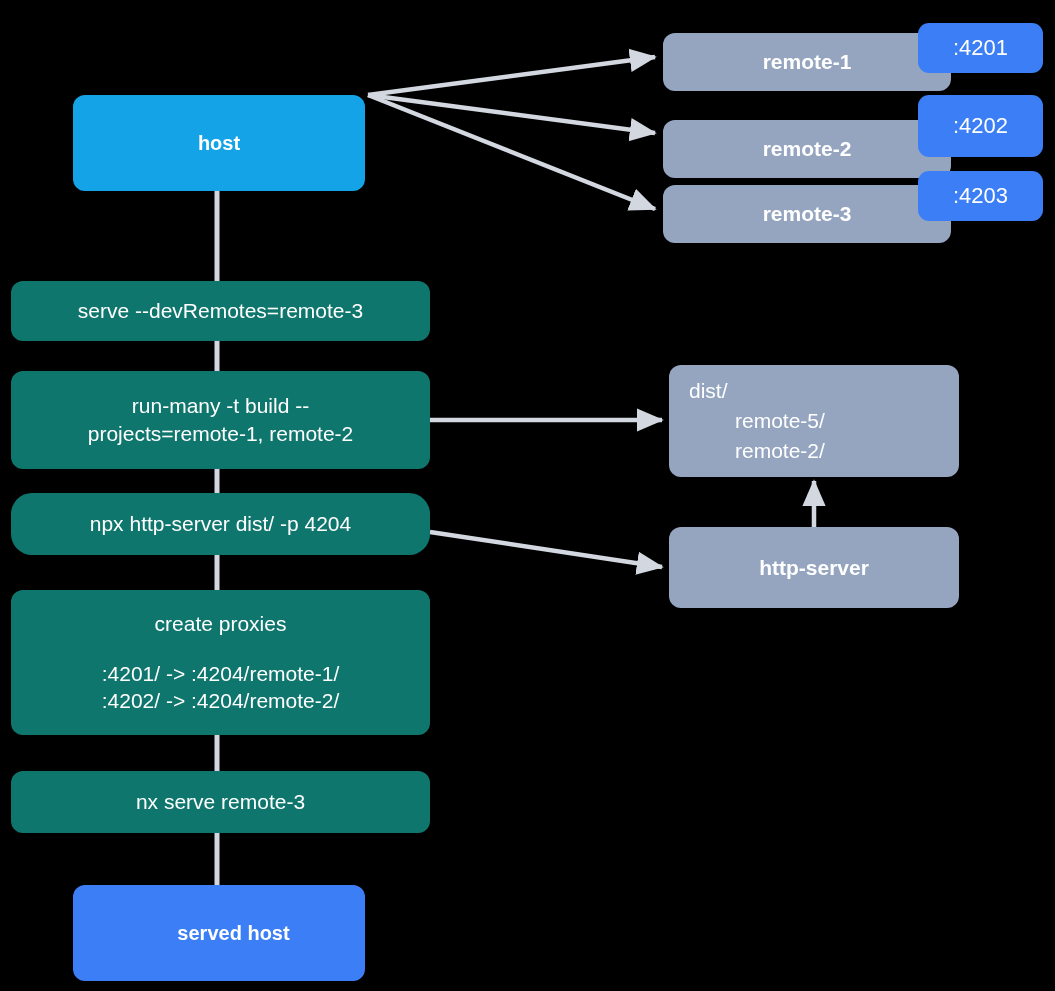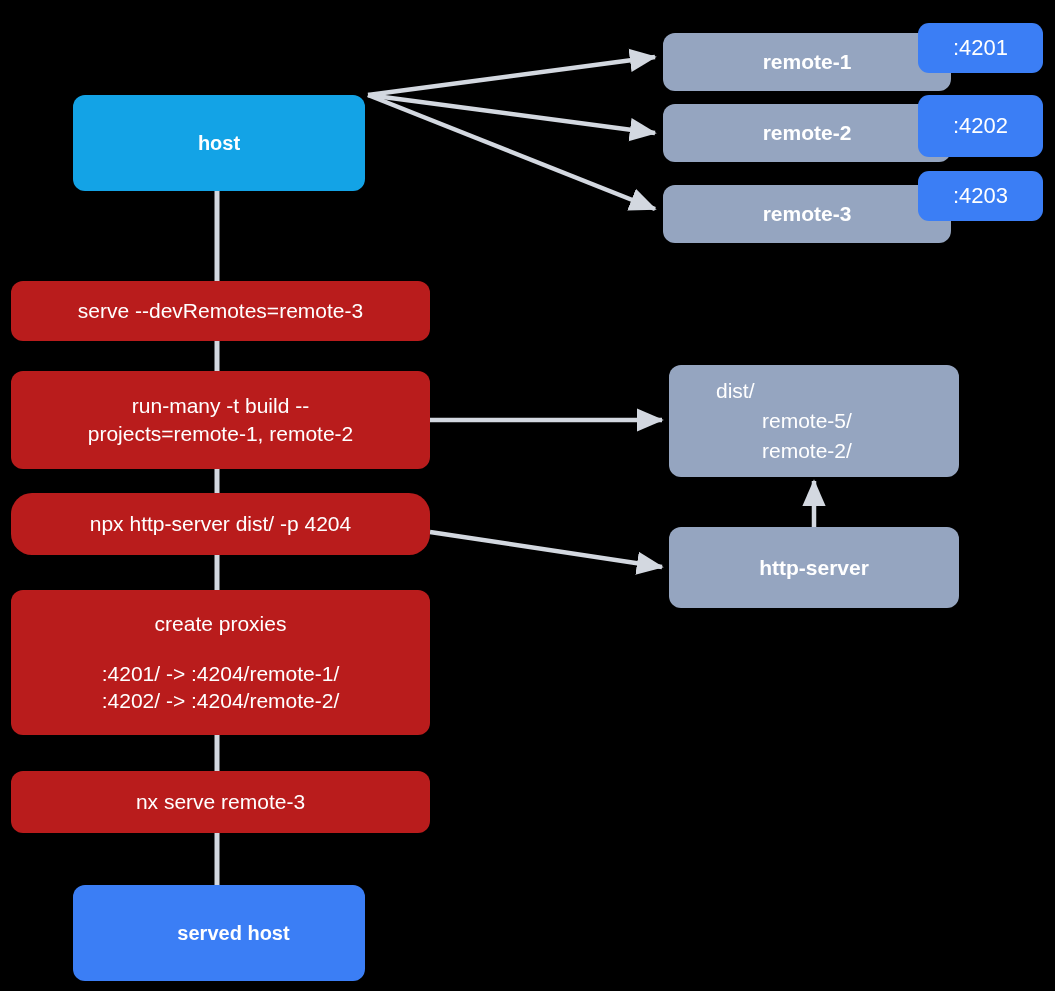--- a/index.html
+++ b/index.html
@@ -41,21 +41,21 @@
     background: #13A3E6;
     font-weight: bold;
     font-size: 20px;
   }
   .node-served {
     background: #3B7EF5;
     font-weight: bold;
     font-size: 20px;
   }
   .node-cmd {
-    background: #b91c1c;
+    background: #0f766e;
     font-size: 21px;
     font-weight: normal;
     line-height: 1.32;
     padding: 6px 14px;
   }
   .node-grey {
     background: #95A5C0;
     font-weight: bold;
     font-size: 21px;
   }
@@ -66,21 +66,21 @@
     border-radius: 11px;
     z-index: 4;
   }
   .node-dist {
     background: #95A5C0;
     font-size: 21px;
     font-weight: normal;
     align-items: flex-start;
     justify-content: center;
     text-align: left;
-    padding-left: 47px;
+    padding-left: 20px;
     line-height: 1.42;
   }
   .dist-line-indent {
     padding-left: 46px;
   }
   .cmd-gap {
     height: 22px;
   }
 </style>
 </head>
@@ -121,21 +121,21 @@
     <span>host</span>
   </div>
 
   <div class="node node-grey" style="left:663px; top:33px; width:288px; height:58px;">
     <span>remote-1</span>
   </div>
   <div class="node node-badge" style="left:918px; top:9px; width:125px; height:50px;margin-top:14px;">
     <span>:4201</span>
   </div>
 
-  <div class="node node-grey" style="left:663px; top:104px; width:288px; height:58px;">
+  <div class="node node-grey" style="left:663px; top:120px; width:288px; height:58px;">
     <span>remote-2</span>
   </div>
   <div class="node node-badge" style="left:918px; top:95px; width:125px; height:62px;">
     <span>:4202</span>
   </div>
 
   <div class="node node-grey" style="left:663px; top:185px; width:288px; height:58px;">
     <span>remote-3</span>
   </div>
   <div class="node node-badge" style="left:918px; top:171px; width:125px; height:50px;">

